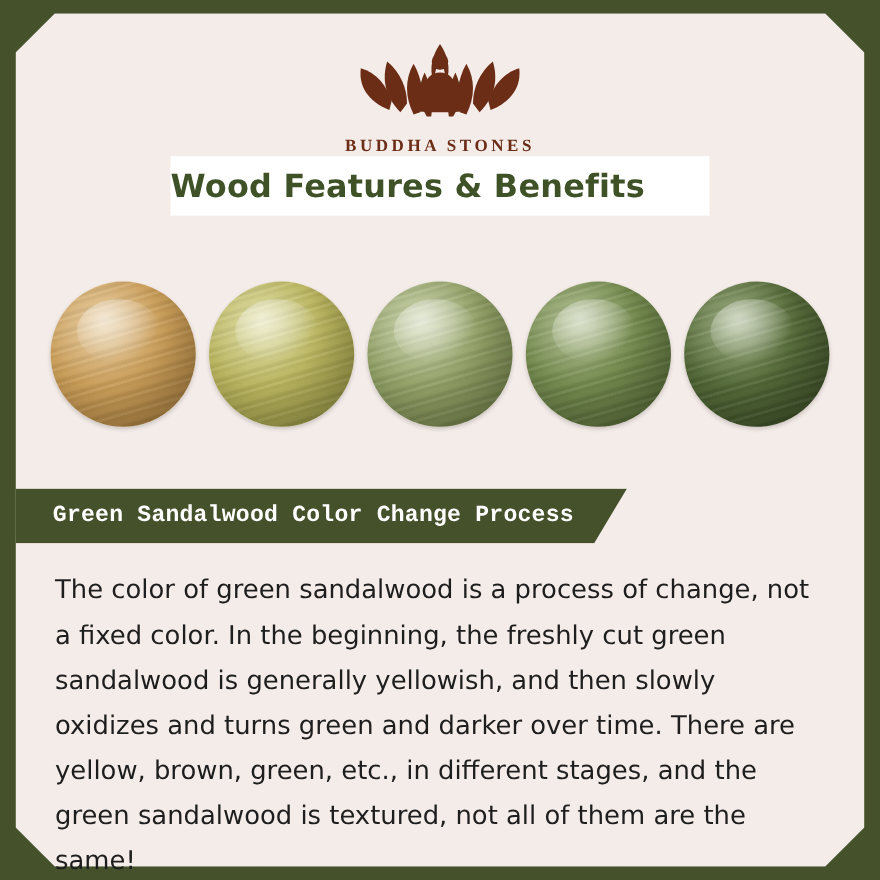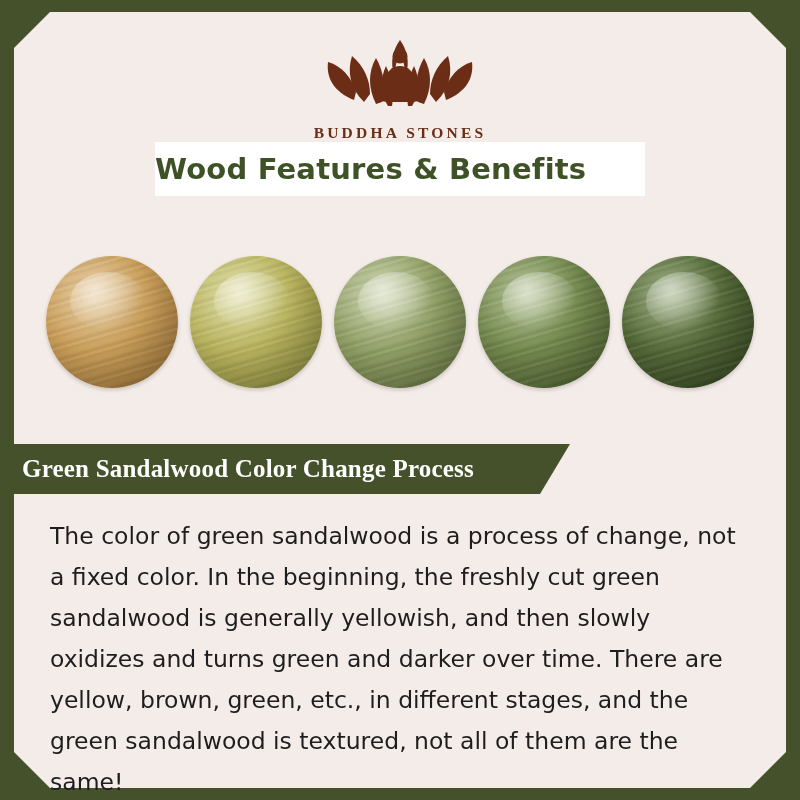--- a/index.html
+++ b/index.html
@@ -131,26 +131,26 @@
   
   .ribbon {
     position: absolute;
     left: 14px; top: 444px;
     width: 556px; height: 50px;
     background: #44512a;
     clip-path: polygon(0 0, 556px 0, 526px 50px, 0 50px);
     display: flex; align-items: center;
   }
   .ribbon span {
-    margin-left: 8px;
+    margin-left: 34px;
     color: #ffffff;
-    font-size: 25px;
+    font-size: 21px;
     font-weight: bold;
     letter-spacing: 0.2px;
-    font-family: Liberation Serif, serif;
+    font-family: Liberation Mono, monospace;
   }
 
   
   .body-text {
     position: absolute;
     left: 50px; top: 516px;
     width: 700px;
     font-size: 23.5px;
     line-height: 41px;
     color: #1e1e1e;

